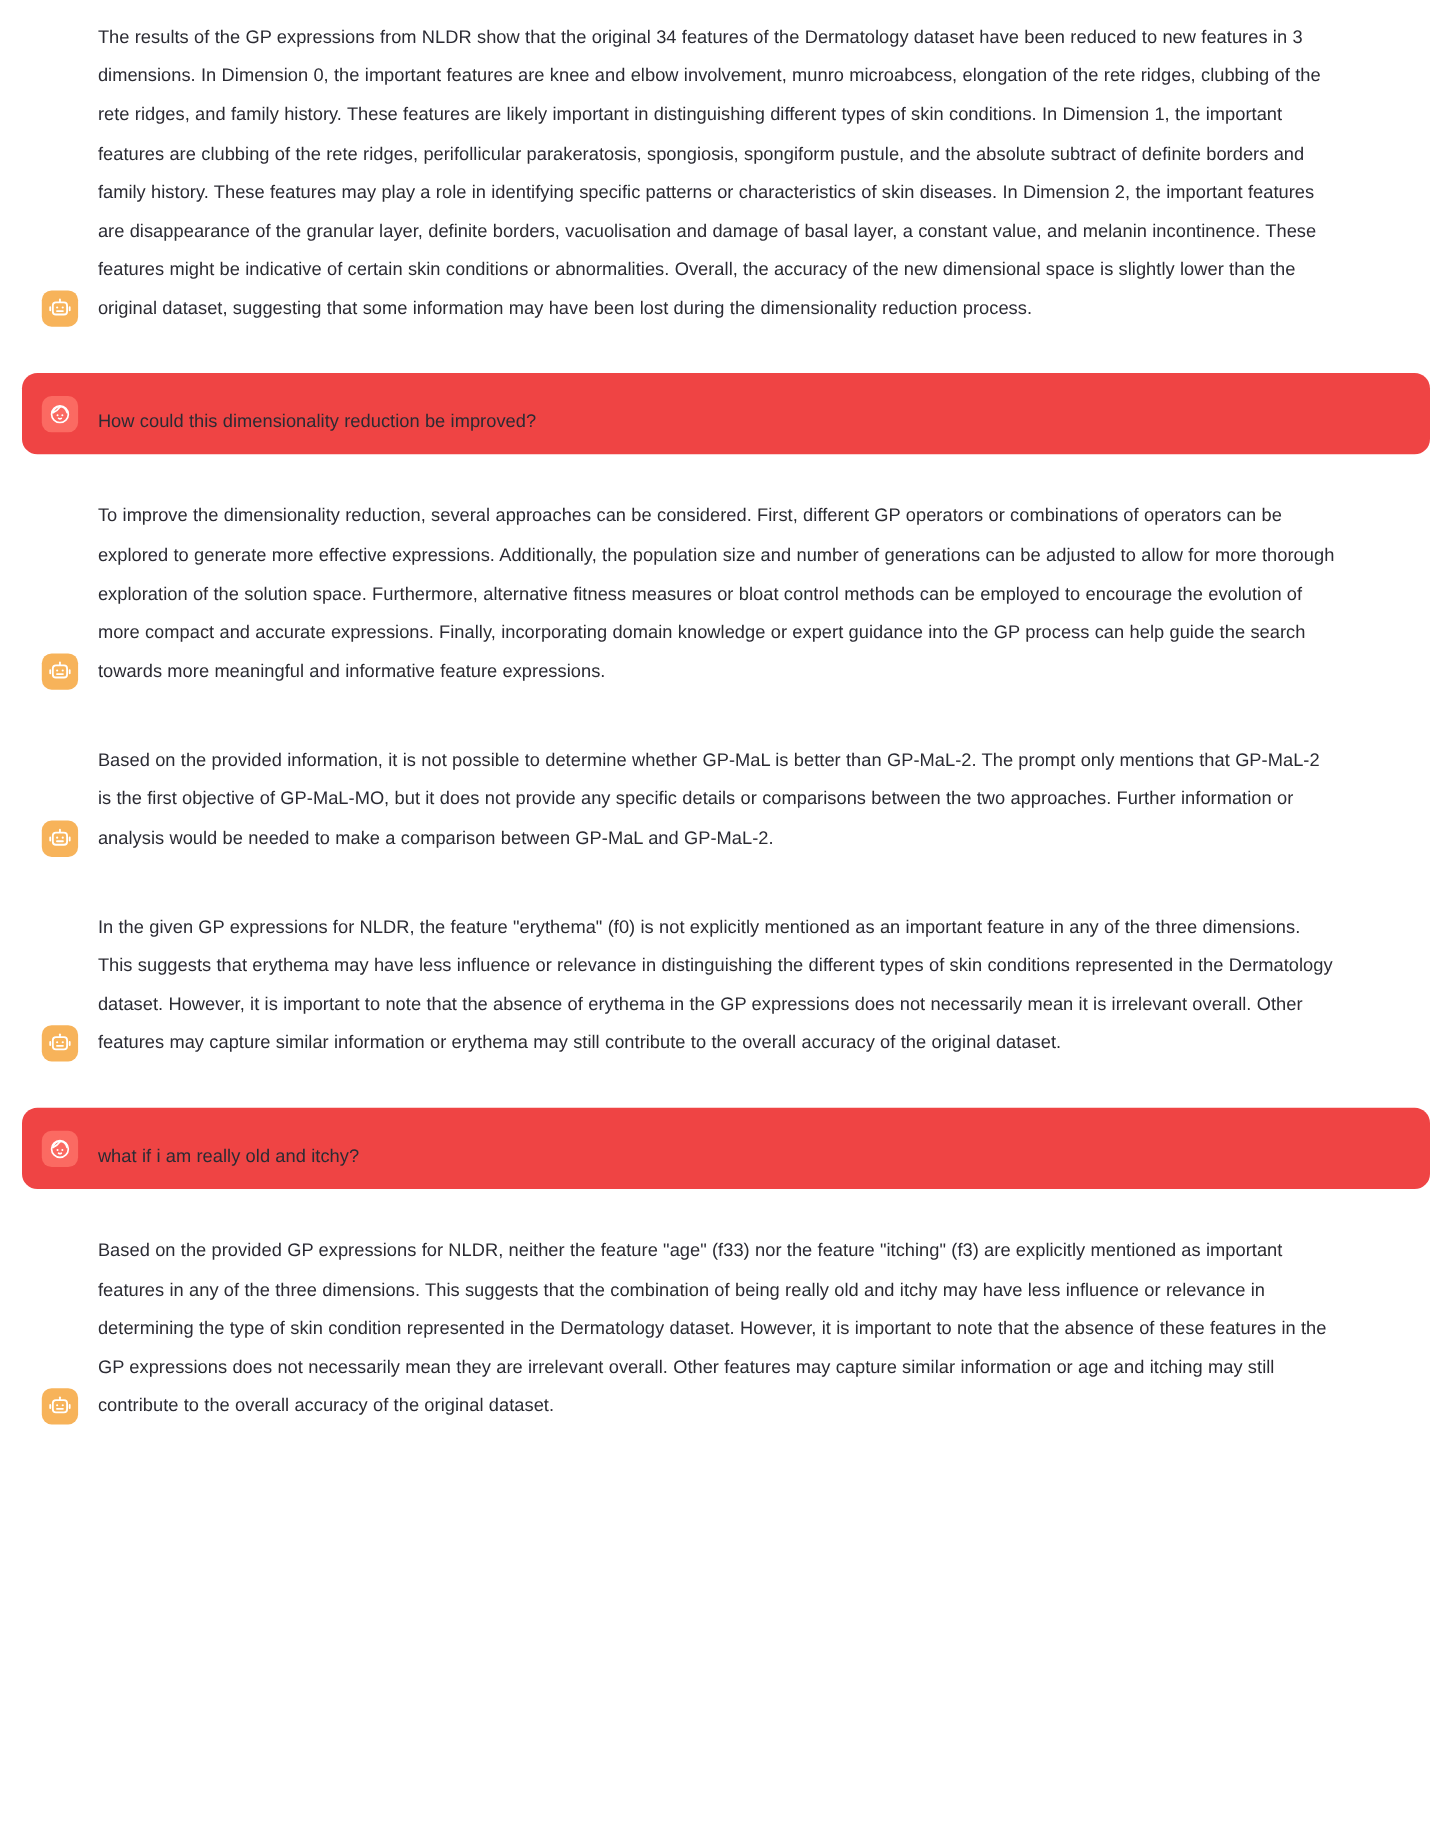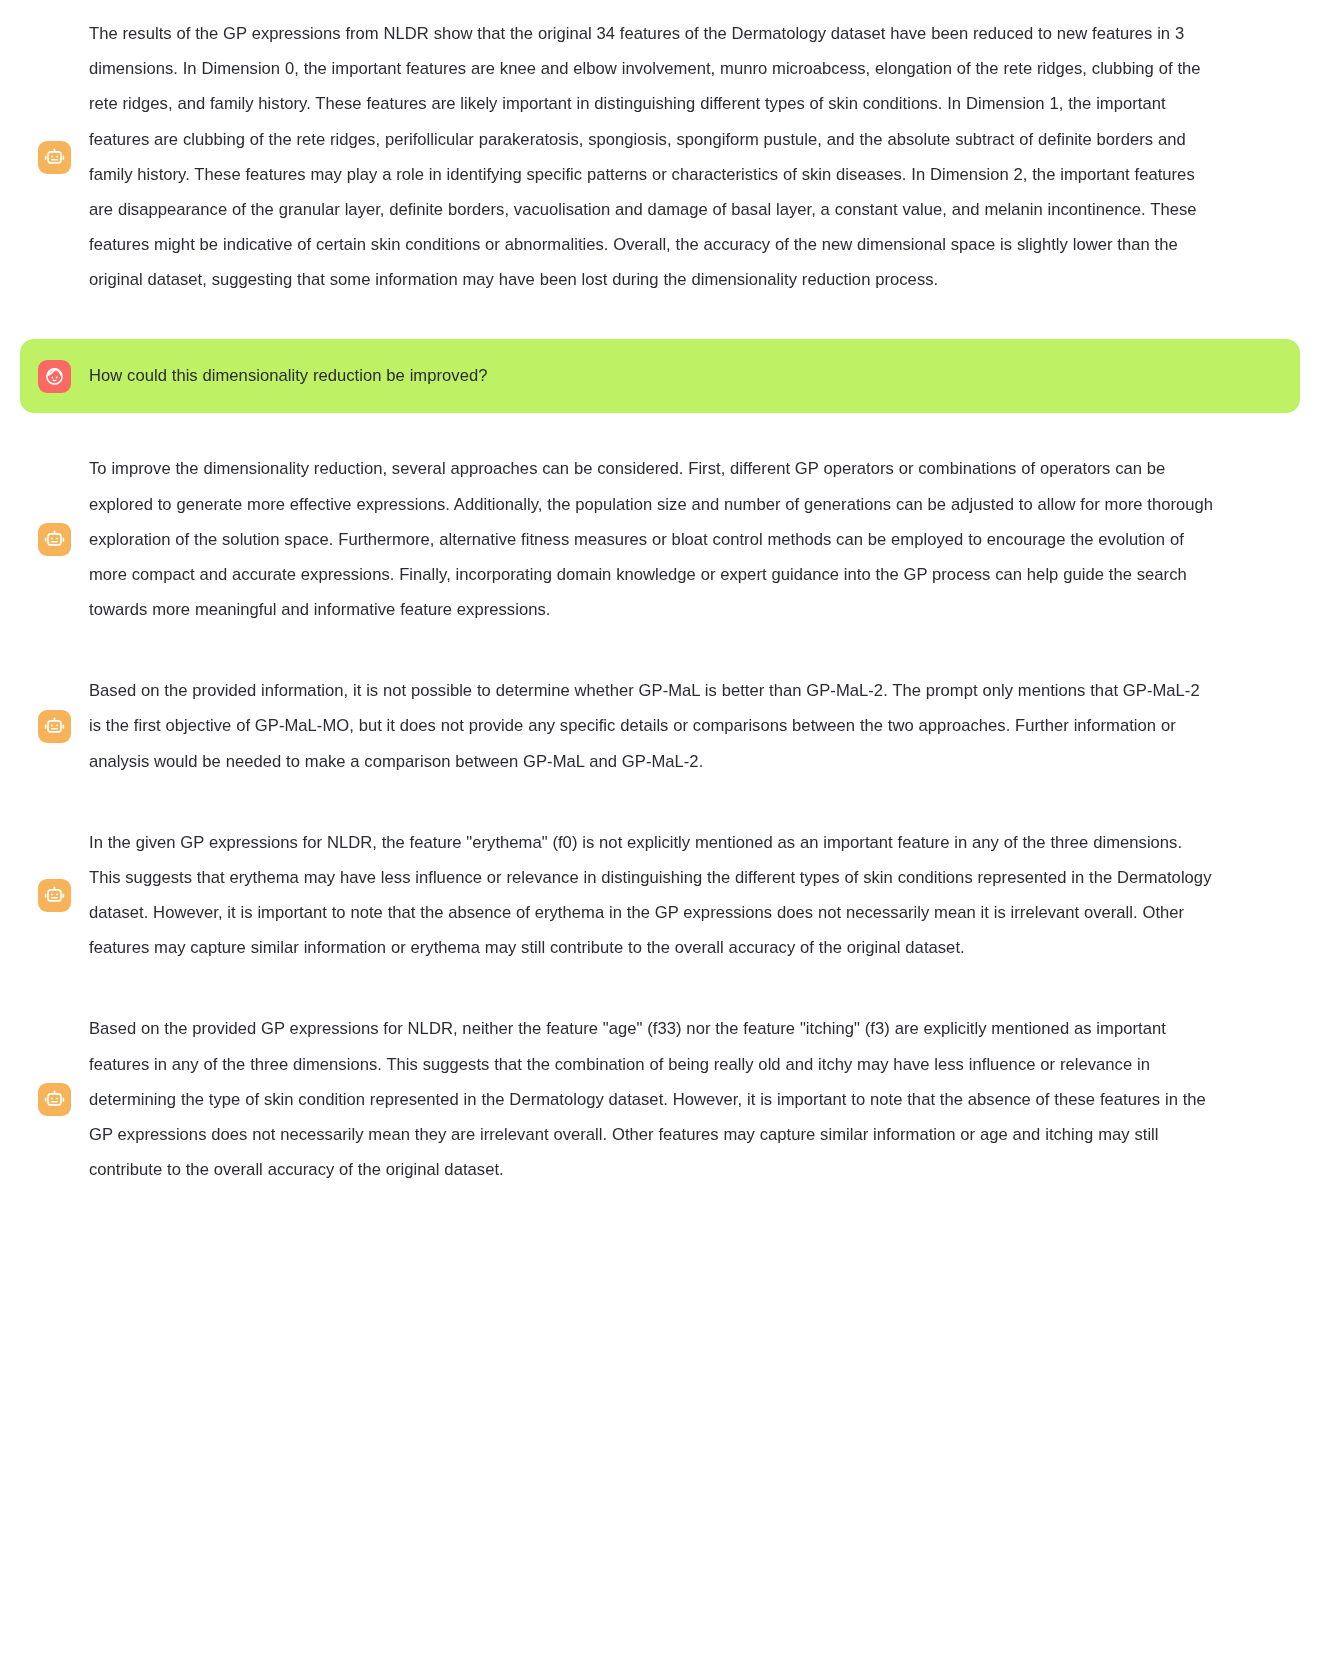--- a/index.html
+++ b/index.html
@@ -19,32 +19,32 @@
   #chat {
     width: 1320px;
     padding: 0 20px;
     display: flex;
     flex-direction: column;
     gap: 0;
   }
 
   .msg {
     display: flex;
-    align-items: center;
+    align-items: flex-end;
     gap: 18px;
     border-radius: 14px;
   }
 
   .msg.assistant {
     background: #ffffff;
     padding: 16px 22px 16px 18px;
   }
 
   .msg.user {
-    background: #bef264;
+    background: #ef4444;
     padding: 20px 22px 20px 18px;
   }
 
   
   .msg + .msg { margin-top: 14px; }
   .msg.user { margin-top: 22px; }
   .msg.assistant + .msg.user { margin-top: 26px; }
   .msg.user + .msg.assistant { margin-top: 22px; }
 
   .avatar {
@@ -139,20 +139,33 @@
           <path d="M12 2.6v2.4"></path>
           <rect x="4.6" y="5.6" width="14.8" height="12.6" rx="3.2"></rect>
           <path d="M1.9 10.6v3.2M22.1 10.6v3.2"></path>
           <circle cx="9.1" cy="10.9" r="1.12" fill="#ffffff" stroke="none"></circle>
           <circle cx="14.9" cy="10.9" r="1.12" fill="#ffffff" stroke="none"></circle>
           <path d="M8.9 14.6h6.2"></path>
         </svg>
       </div>
       <p class="bubble-text">In the given GP expressions for NLDR, the feature "erythema" (f0) is not explicitly mentioned as an important feature in any of the three dimensions. This suggests that erythema may have less influence or relevance in distinguishing the different types of skin conditions represented in the Dermatology dataset. However, it is important to note that the absence of erythema in the GP expressions does not necessarily mean it is irrelevant overall. Other features may capture similar information or erythema may still contribute to the overall accuracy of the original dataset.</p>
     </div>
+    <div class="msg user">
+      <div class="avatar user">
+        <svg width="21" height="21" viewBox="0 0 24 24" fill="none" stroke="#ffffff" stroke-width="1.75" stroke-linecap="round" stroke-linejoin="round">
+          <circle cx="12" cy="12" r="8.7"></circle>
+          <path d="M4.6 10.4c1.2-4.1 4.0-6.2 7.4-6.2s6.2 2.1 7.4 6.2"></path>
+          <path d="M12.3 4.3c-1.5 2.0-3.9 4.6-7.1 6.0"></path>
+          <circle cx="9.5" cy="13.1" r="1.05" fill="#ffffff" stroke="none"></circle>
+          <circle cx="14.5" cy="13.1" r="1.05" fill="#ffffff" stroke="none"></circle>
+          <path d="M10.6 16.4c.9.55 1.9.55 2.8 0"></path>
+        </svg>
+      </div>
+      <p class="bubble-text">what if i am really old and itchy?</p>
+    </div>
     <div class="msg assistant">
       <div class="avatar bot">
         <svg width="21" height="21" viewBox="0 0 24 24" fill="none" stroke="#ffffff" stroke-width="1.9" stroke-linecap="round" stroke-linejoin="round">
           <path d="M12 2.6v2.4"></path>
           <rect x="4.6" y="5.6" width="14.8" height="12.6" rx="3.2"></rect>
           <path d="M1.9 10.6v3.2M22.1 10.6v3.2"></path>
           <circle cx="9.1" cy="10.9" r="1.12" fill="#ffffff" stroke="none"></circle>
           <circle cx="14.9" cy="10.9" r="1.12" fill="#ffffff" stroke="none"></circle>
           <path d="M8.9 14.6h6.2"></path>
         </svg>

